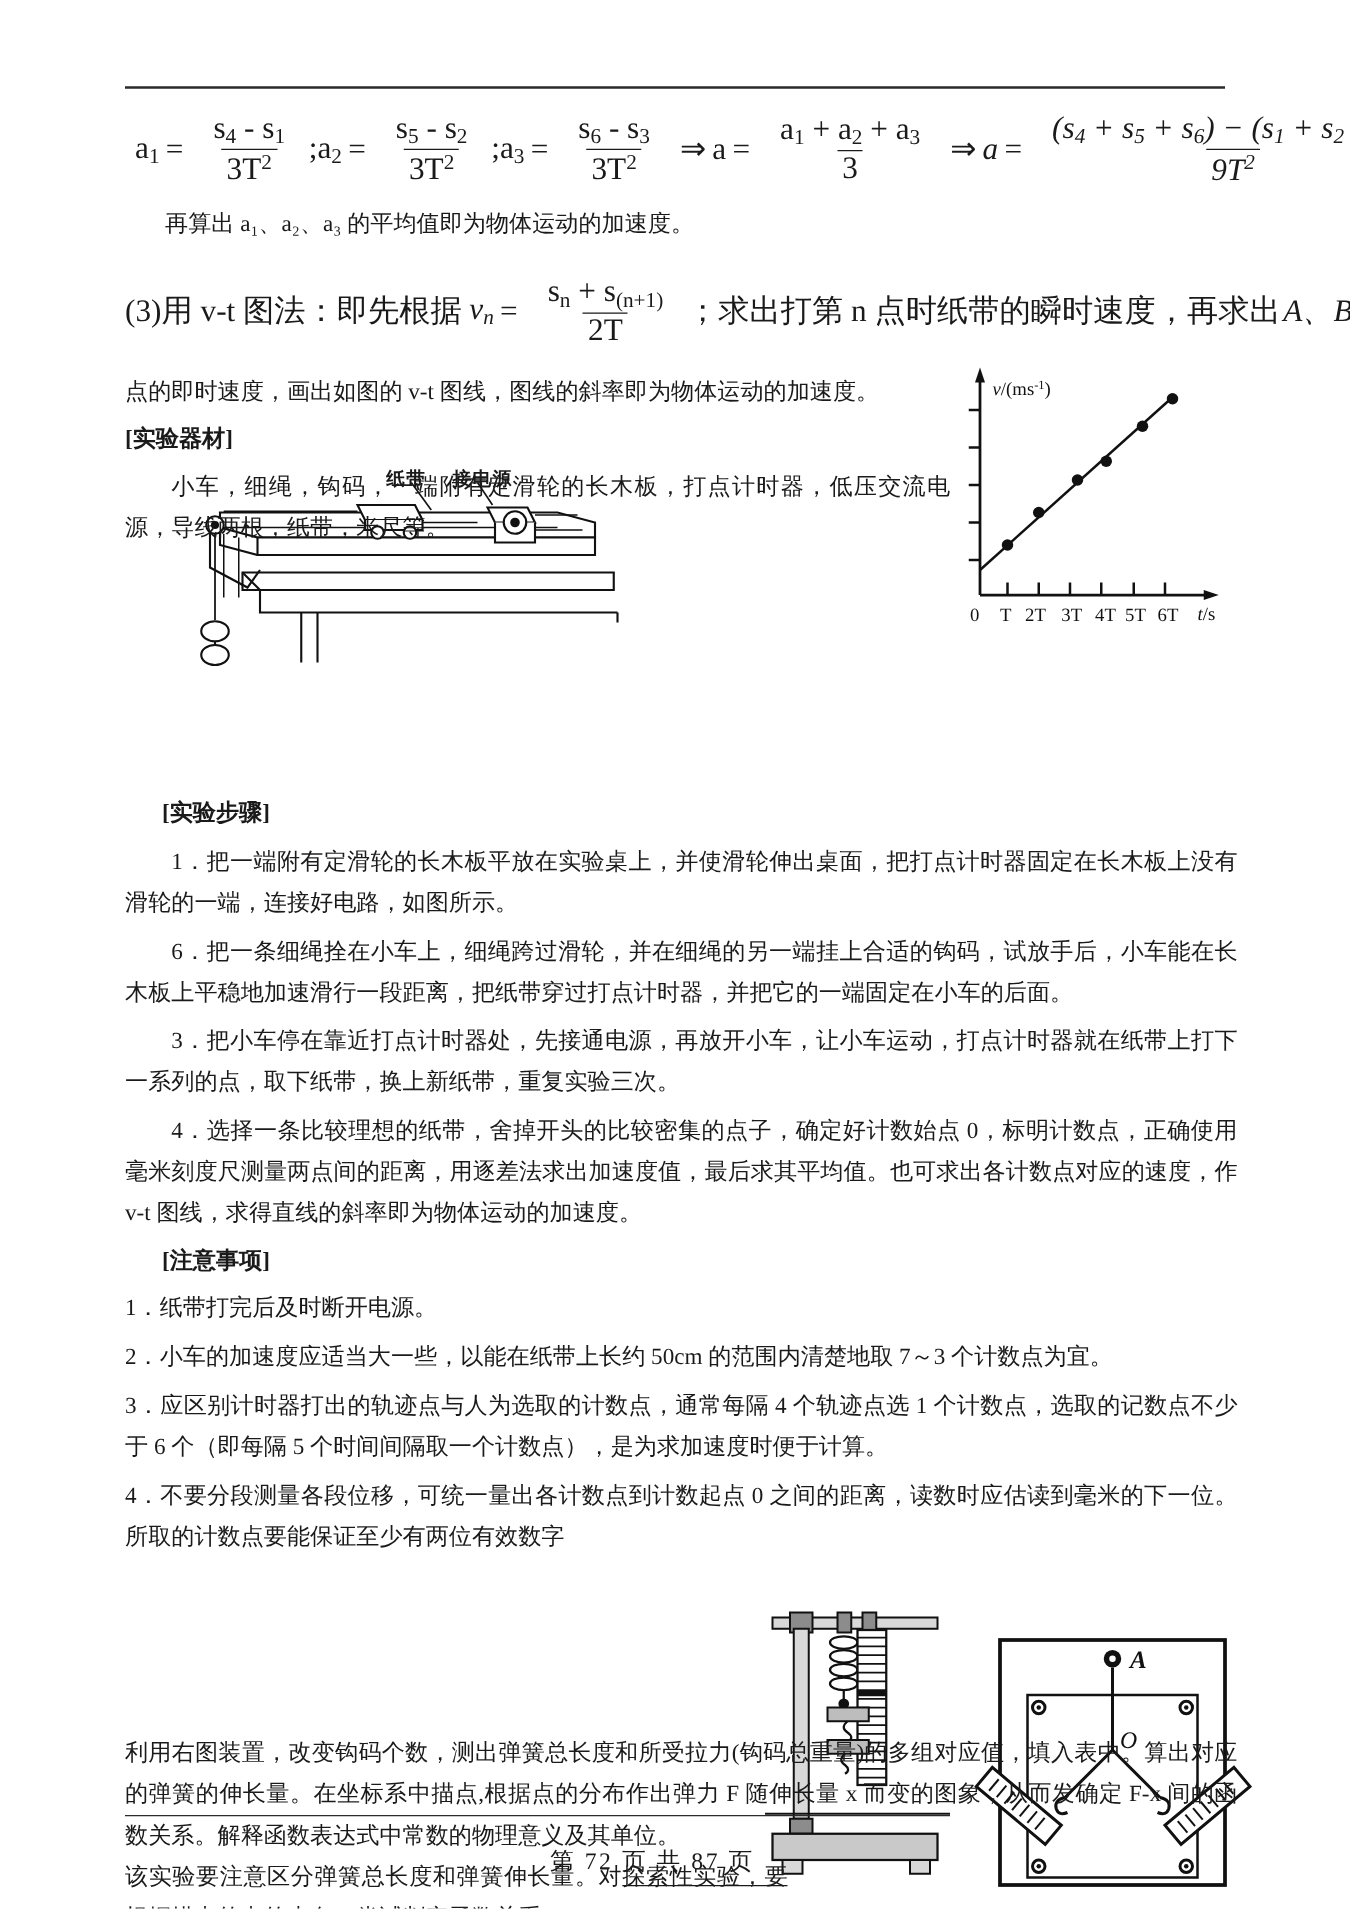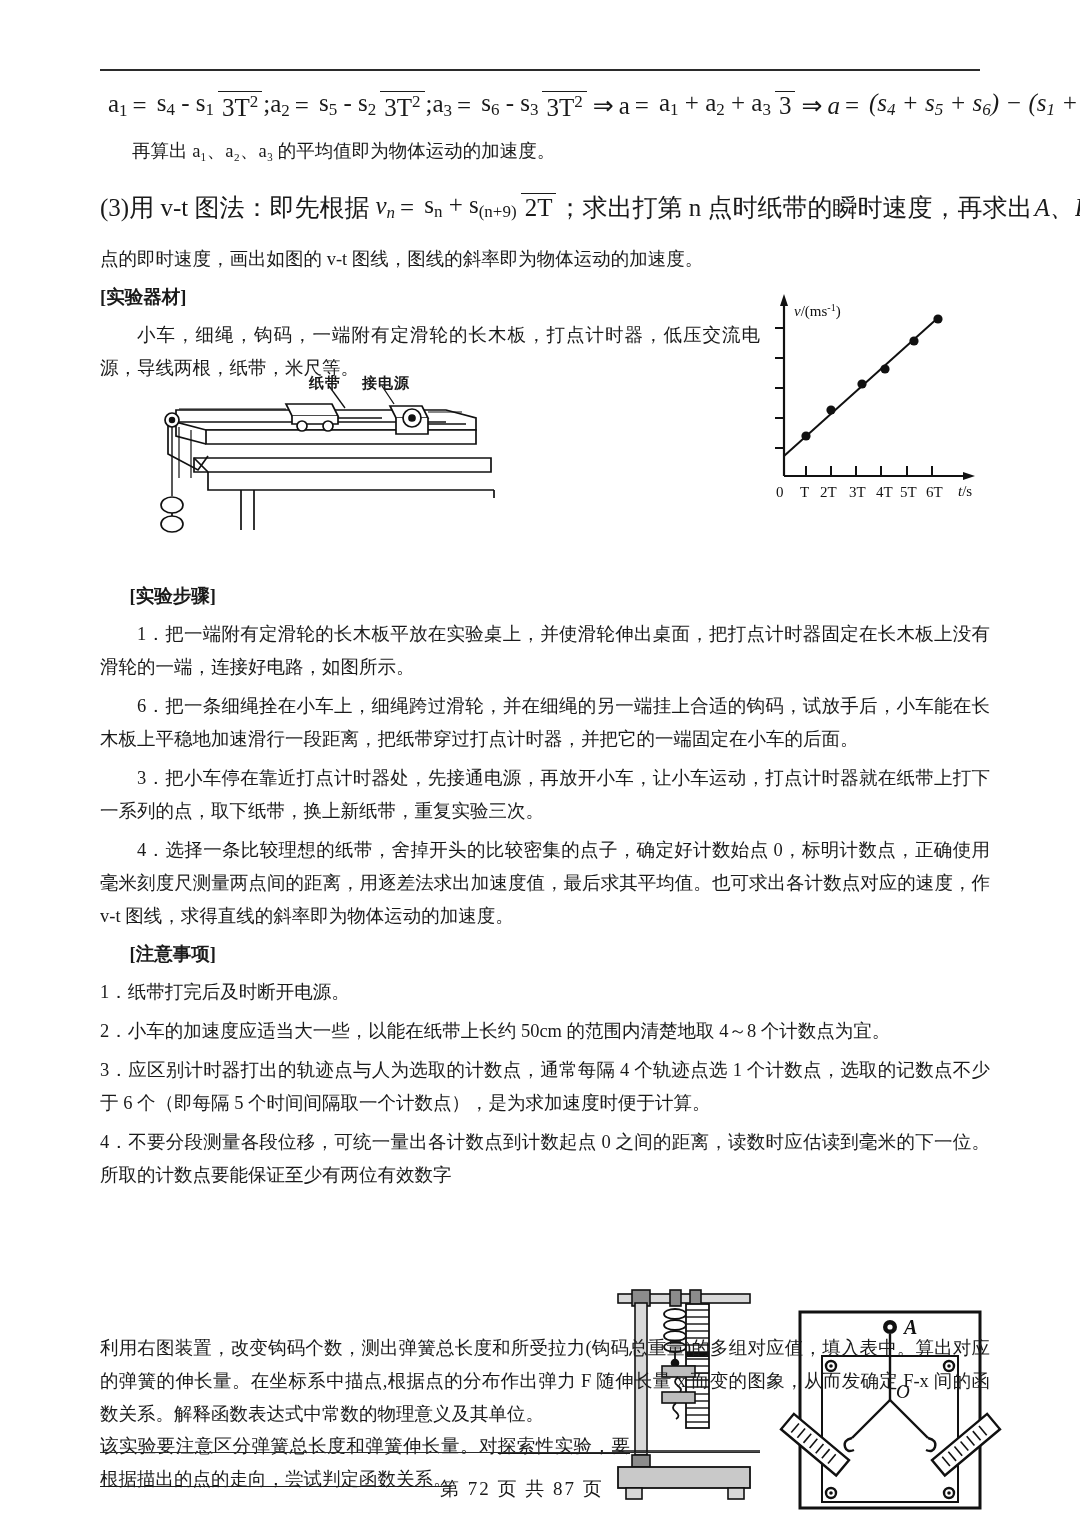--- a/index.html
+++ b/index.html
@@ -39,24 +39,24 @@
     font-size: 25px;
     line-height: 1.1;
     display: flex;
     align-items: center;
     flex-wrap: nowrap;
     white-space: nowrap;
     margin-left: 8px;
   }
   .frac {
     display: inline-flex;
-    flex-direction: row;
+    flex-direction: column;
     align-items: center;
     vertical-align: middle;
-    margin: 0 1px;
+    margin: 0 15px;
     line-height: 1.05;
   }
   .frac .num { padding: 0 4px 1px 4px; }
   .frac .den { padding: 1px 4px 0 4px; border-top: 1.3px solid #1a1a1a; }
   sub { font-size: 0.68em; vertical-align: -0.25em; }
   sup { font-size: 0.68em; vertical-align: 0.5em; }
   .ital { font-style: italic; }
   .op { margin: 0 5px; }
 
   
@@ -399,21 +399,21 @@
       </span>
     </div>
 
     <div class="para" style="margin-top:14px;margin-left:32px;">再算出 a₁、a₂、a₃ 的平均值即为物体运动的加速度。</div>
 
     <div class="mathline" style="margin-top:24px; margin-left:0;">
       <span>(3)用 v-t 图法：即先根据</span>
       <span class="ital" style="margin-left:6px;font-style:italic;">v<sub>n</sub></span>
         <span class="op">=</span>
       <span class="frac">
-          <span class="num">s<sub>n</sub> + s<sub>(n+9)</sub></span>
+          <span class="num">s<sub>n</sub> + s<sub>(n+1)</sub></span>
           <span class="den">2T</span>
         </span>
       <span>；求出打第 n 点时纸带的瞬时速度，再求出</span>
       <span class="ital" style="margin:0 2px;">A、B、C、D、E、F</span>
       <span>各</span>
     </div>
 
     <div class="para" style="margin-top:20px; width:660px;">点的即时速度，画出如图的 v-t 图线，图线的斜率即为物体运动的加速度。</div>
 
     <div class="hdr">[实验器材]</div>
@@ -422,21 +422,21 @@
     <div style="height:190px;"></div>
 
     <div class="hdr ind1">[实验步骤]</div>
     <div class="para indent">1．把一端附有定滑轮的长木板平放在实验桌上，并使滑轮伸出桌面，把打点计时器固定在长木板上没有滑轮的一端，连接好电路，如图所示。</div>
     <div class="para indent">6．把一条细绳拴在小车上，细绳跨过滑轮，并在细绳的另一端挂上合适的钩码，试放手后，小车能在长木板上平稳地加速滑行一段距离，把纸带穿过打点计时器，并把它的一端固定在小车的后面。</div>
     <div class="para indent">3．把小车停在靠近打点计时器处，先接通电源，再放开小车，让小车运动，打点计时器就在纸带上打下一系列的点，取下纸带，换上新纸带，重复实验三次。</div>
     <div class="para indent">4．选择一条比较理想的纸带，舍掉开头的比较密集的点子，确定好计数始点 0，标明计数点，正确使用毫米刻度尺测量两点间的距离，用逐差法求出加速度值，最后求其平均值。也可求出各计数点对应的速度，作 v-t 图线，求得直线的斜率即为物体运动的加速度。</div>
 
     <div class="hdr ind1">[注意事项]</div>
     <div class="para">1．纸带打完后及时断开电源。</div>
-    <div class="para">2．小车的加速度应适当大一些，以能在纸带上长约 50cm 的范围内清楚地取 4～8 个计数点为宜。</div>
+    <div class="para">2．小车的加速度应适当大一些，以能在纸带上长约 50cm 的范围内清楚地取 7～3 个计数点为宜。</div>
     <div class="para">3．应区别计时器打出的轨迹点与人为选取的计数点，通常每隔 4 个轨迹点选 1 个计数点，选取的记数点不少于 6 个（即每隔 5 个时间间隔取一个计数点），是为求加速度时便于计算。</div>
     <div class="para">4．不要分段测量各段位移，可统一量出各计数点到计数起点 0 之间的距离，读数时应估读到毫米的下一位。所取的计数点要能保证至少有两位有效数字</div>
 
     <div style="height:140px;"></div>
 
     <div class="para" style="margin-top:0;">利用右图装置，改变钩码个数，测出弹簧总长度和所受拉力(钩码总重量)的多组对应值，填入表中。算出对应的弹簧的伸长量。在坐标系中描点,根据点的分布作出弹力 F 随伸长量 x 而变的图象，从而发确定 F-x 间的函数关系。解释函数表达式中常数的物理意义及其单位。</div>
     <div class="para narrow" style="margin-top:0;">
       <span>该实验要注意区分弹簧总长度和弹簧伸长量。对</span><span class="underline-txt">探索性实验，要根据描出的点的走向，尝试判定函数关系。</span>
     </div>
 

